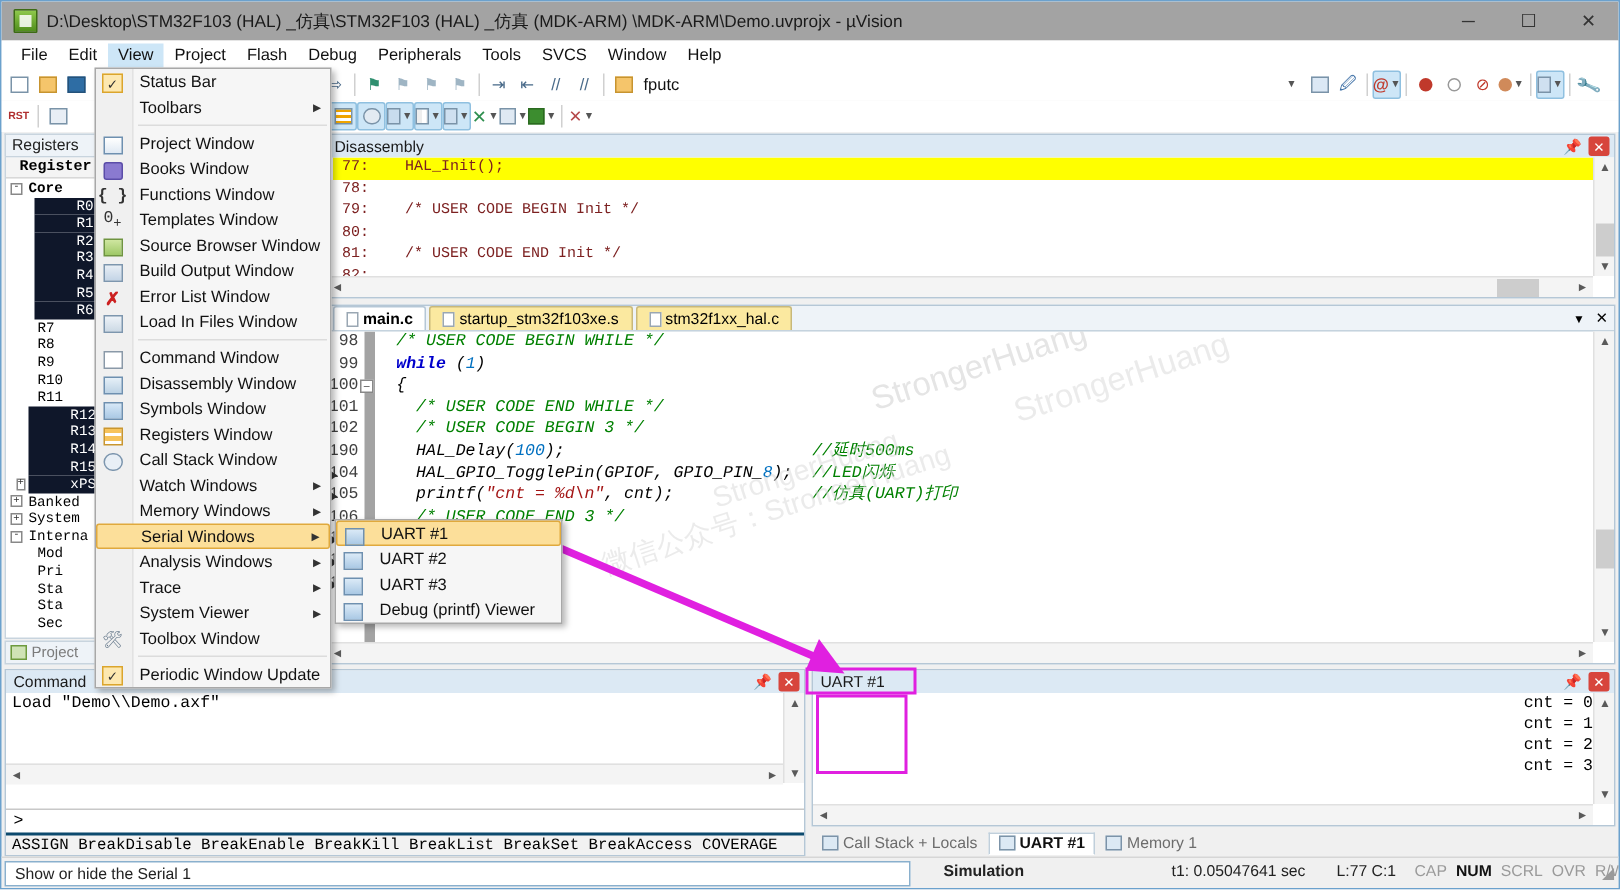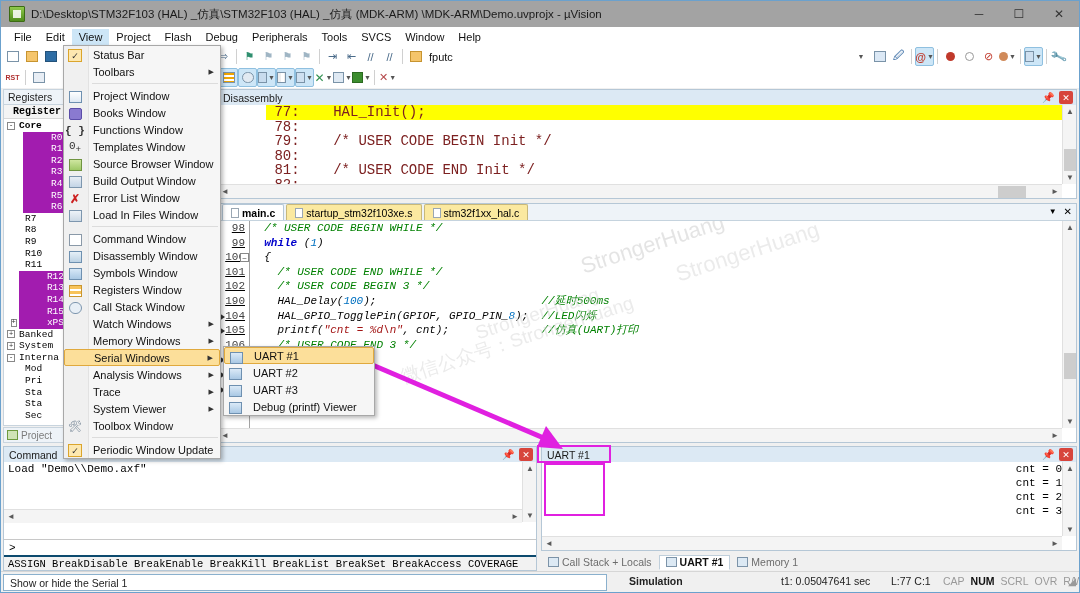--- a/index.html
+++ b/index.html
@@ -94,21 +94,21 @@
                 font-family:"Liberation Mono", monospace; font-size:10px;
                 display:flex; align-items:center; padding-left:9px; font-weight:bold;}
   .reg-tree { font-family:"Liberation Mono", monospace; font-size:9.5px; line-height:11.6px; padding-top:1px;}
   .reg-row { height:11.6px; display:flex; align-items:center; white-space:nowrap; position:relative;}
   .reg-row .exp {
     width:8px; height:8px; border:1px solid #888; background:#fff;
     display:inline-flex; align-items:center; justify-content:center;
     font-size:7px; line-height:7px; margin-right:2px; color:#333;
   }
   .reg-row .nm { padding:0 2px; }
-  .reg-row.sel .nm { background:#a21caf; color:#fff;padding-left:28px; }
+  .reg-row.sel .nm { background:#0f172a; color:#fff;padding-left:28px; }
   .reg-row.bold .nm { font-weight:bold; }
   .reg-row .guide { display:inline-block; width:9px; color:#b5b5b5; }
   .leftpanel-foot {
     position:absolute; left:0; top:338px; width:64px; height:16px;
     background:#eef3f8; border:1px solid #c8d4de;
     display:flex; align-items:center; gap:3px; padding-left:3px;
   }
   .leftpanel-foot .pico { width:11px;height:10px; background:#cfe3b6; border:1px solid #6d9a3e;}
   .leftpanel-foot span { font-size:10px; color:#7b7b7b;}
 
@@ -119,22 +119,22 @@
   }
   .pane-title {
     height:15px; background:#dce9f4; display:flex; align-items:center;
     padding:0 3px 0 5px; font-size:10.5px; color:#1a1a1a;
   }
   .pane-title .spacer { flex:1; }
   .pin { font-size:10px; color:#333; margin-right:4px;}
   .closebtn { width:14px;height:13px;background:#d7453c;color:#fff;font-size:9px;
               display:flex;align-items:center;justify-content:center;border-radius:2px;}
   .code {
-    font-family:"Liberation Mono", monospace; font-size:14px; line-height:14.6px;
-    color:#7c2020; white-space:pre;margin-left:44px;
+    font-family:"Liberation Mono", monospace; font-size:10px; line-height:14.6px;
+    color:#7c2020; white-space:pre;
   }
   .disasm-body { position:absolute; left:0; top:15px; right:14px; bottom:14px;
                  overflow:hidden; padding-left:4px;}
   .hl-yellow { background:#ffff00; display:block; }
 
   
   .vsb { position:absolute; right:0; top:15px; bottom:14px; width:14px; background:#f4f4f4;
          border-left:1px solid #e0e0e0;}
   .hsb { position:absolute; left:0; right:14px; bottom:0; height:14px; background:#f4f4f4;
          border-top:1px solid #e0e0e0;}
@@ -151,21 +151,21 @@
               border-bottom:1px solid #c5d3de; position:relative;}
   .etab { height:16px; display:flex; align-items:center; gap:3px; padding:0 8px;
           font-size:10.5px; border:1px solid #c8b87a; border-bottom:none;
           background:#fbe9a0; border-radius:2px 2px 0 0; margin-right:2px;}
   .etab.active { background:#ffffff; border-color:#b5c7d6; font-weight:bold; }
   .etab .fico { width:8px;height:10px;background:#fff;border:1px solid #9aa7b3;}
   .etab.active .fico { background:#fff; }
   .tabstrip .tright { position:absolute; right:4px; top:2px; display:flex; gap:7px; align-items:center;}
   .editor-body { position:absolute; left:0; top:17px; right:14px; bottom:14px; overflow:hidden; }
   .gutter { position:absolute; left:0; top:0; width:32px; bottom:0; background:#fff;
-            border-right:1px solid #a3a3a3;text-decoration:underline; }
+            border-right:7px solid #a3a3a3; }
   .lnum { font-family:"Liberation Mono", monospace; font-size:11px; line-height:14.6px;
           color:#404040; text-align:right; padding-right:4px; }
   .codearea { position:absolute; left:33px; top:0; right:0; bottom:0;font-style:italic; }
   .cline { font-family:"Liberation Mono", monospace; font-size:11px; line-height:14.6px;
            white-space:pre; color:#000; }
   .c-cmt { color:#008000; }
   .c-kw  { color:#0000cc; font-weight:bold;}
   .c-num { color:#0070c0; }
   .c-str { color:#a31515; }
   .fold { position:absolute; left:22px; width:9px; height:9px; border:1px solid #888;

